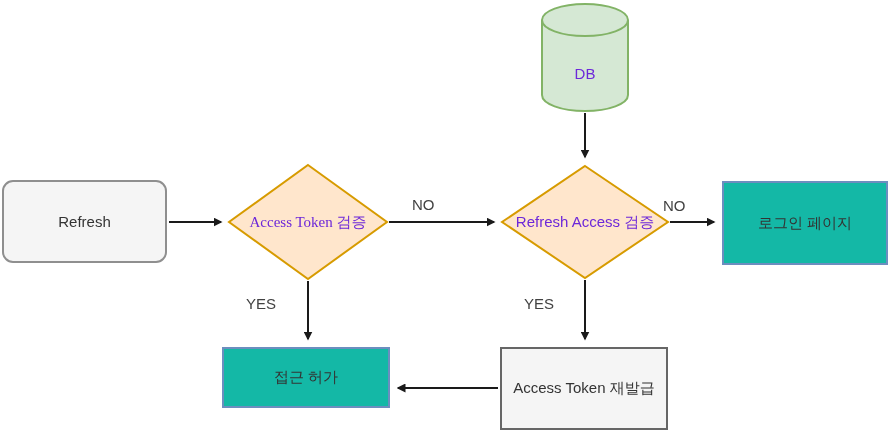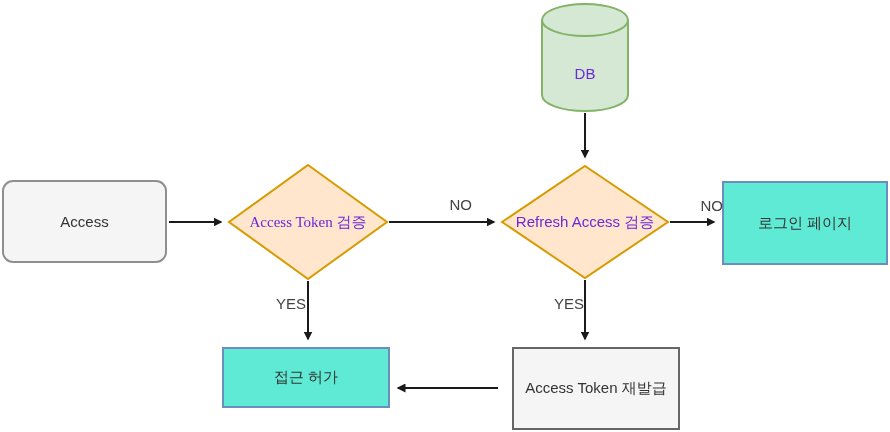--- a/index.html
+++ b/index.html
@@ -32,42 +32,42 @@
 
   .box-neutral {
     background: #f5f5f5;
     border: 2px solid #8f8f8f;
   }
   .box-neutral-dark {
     background: #f5f5f5;
     border: 2px solid #666666;
   }
   .box-info {
-    background: #5eead4;
+    background: #14b8a6;
     border: 2px solid #6c8ebf;
   }
   .rounded { border-radius: 11px; }
 
   .shape-label {
     position: absolute;
     display: flex;
     align-items: center;
     justify-content: center;
     font-size: 15px;
     color: #6d28d9;
     text-align: center;
     pointer-events: none;
   }
 
   .edge-label {
     position: absolute;
     width: 60px;
     font-size: 15px;
     color: #424242;
-    text-align: right;
+    text-align: left;
     pointer-events: none;
   }
 
   .diamond-shape { fill: #ffe6cc; stroke: #d79b00; stroke-width: 2; }
   .db-shape { fill: #d5e8d4; stroke: #82b366; stroke-width: 2; }
   .arrow { stroke: #1a1a1a; stroke-width: 2; fill: none; }
 </style>
 </head>
 <body>
 
@@ -89,32 +89,32 @@
     <line class="arrow" x1="169" y1="222" x2="221" y2="222" marker-end="url(#arrowhead)"></line>
     <line class="arrow" x1="389" y1="222" x2="494" y2="222" marker-end="url(#arrowhead)"></line>
     <line class="arrow" x1="308" y1="281" x2="308" y2="339" marker-end="url(#arrowhead)"></line>
     <line class="arrow" x1="585" y1="113" x2="585" y2="157" marker-end="url(#arrowhead)"></line>
     <line class="arrow" x1="670" y1="222" x2="714" y2="222" marker-end="url(#arrowhead)"></line>
     <line class="arrow" x1="585" y1="280" x2="585" y2="339" marker-end="url(#arrowhead)"></line>
     <line class="arrow" x1="498" y1="388" x2="398" y2="388" marker-end="url(#arrowhead)"></line>
   </svg>
 
   <div class="node box-neutral rounded" style="left:2px; top:180px; width:165px; height:83px;">
-    <span>Access</span>
+    <span>Refresh</span>
   </div>
 
   <div class="node box-info" style="left:722px; top:181px; width:166px; height:84px;">
     <span>로그인 페이지</span>
   </div>
 
   <div class="node box-info" style="left:222px; top:347px; width:168px; height:61px;">
     <span>접근 허가</span>
   </div>
 
-  <div class="node box-neutral-dark" style="left:500px; top:347px; width:168px; height:83px;margin-left:12px;">
+  <div class="node box-neutral-dark" style="left:500px; top:347px; width:168px; height:83px;">
     <span>Access Token 재발급</span>
   </div>
 
   <div class="shape-label" style="left:229px; top:165px; width:158px; height:114px;font-family:Liberation Serif, serif;">Access Token 검증</div>
 
   <div class="shape-label" style="left:502px; top:166px; width:166px; height:112px;">Refresh Access 검증</div>
 
   <div class="shape-label" style="left:542px; top:40px; width:86px; height:66px;">DB</div>
 
   <div class="edge-label" style="left:412px; top:196px;">NO</div>

